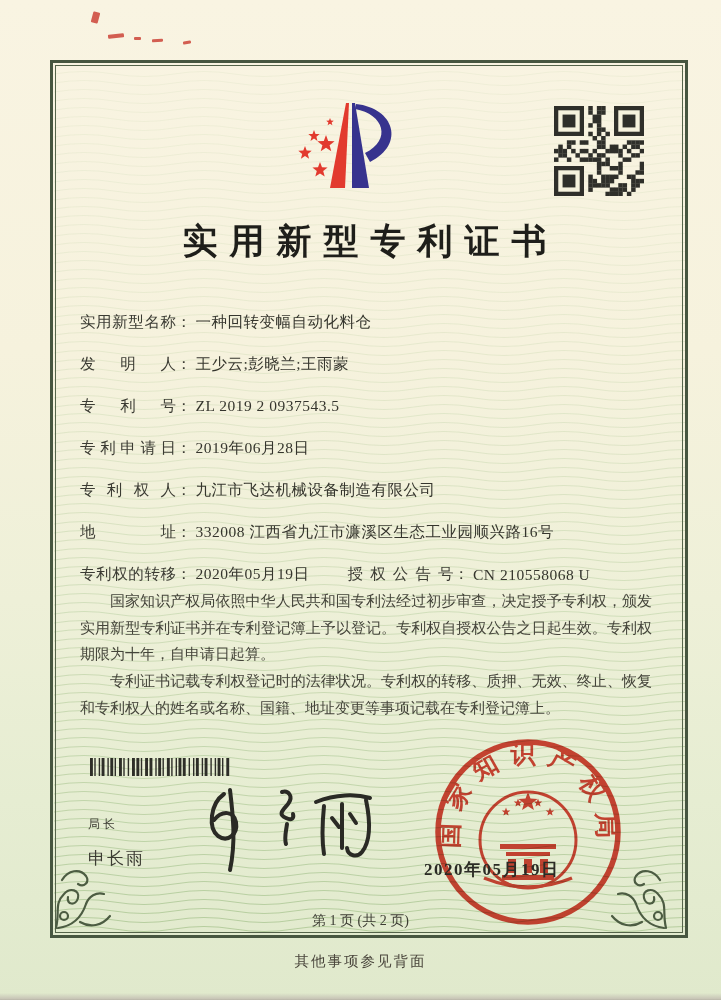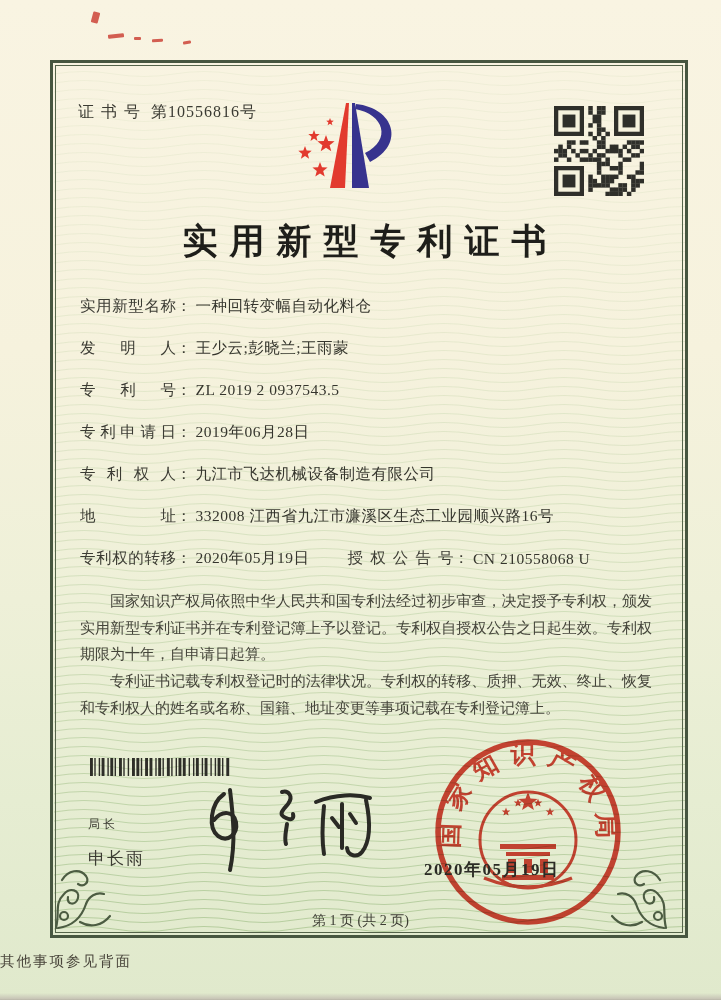--- a/index.html
+++ b/index.html
@@ -20,37 +20,37 @@
   .cert-no .lbl{ letter-spacing:7px; }
   .cert-no .val{ letter-spacing:1px; }
   .logo{ position:absolute; left:268px; top:96px; }
   .qr{ position:absolute; left:554px; top:106px; }
   .title{
     position:absolute; left:4px; top:218px; width:100%; text-align:center;
     font-size:35px; font-weight:bold; letter-spacing:12px; color:#1e1e1a;
     text-indent:12px;
   }
   .fields{ position:absolute; left:80px; top:296px; width:580px; font-size:15.5px; }
-  .f-row{ margin-bottom:18px; height:24px; display:flex; align-items:baseline; }
+  .f-row{ margin-bottom:18px; height:24px; display:flex; align-items:baseline;margin-top:16px; }
   .f-label{ display:inline-block; width:96px; text-align:justify; text-align-last:justify; color:#3b3b33;}
   .f-colon{ margin-right:4px; }
   .f-value{ letter-spacing:0.5px; color:#35352d;}
   .grant-pair2{ margin-left:38px; display:flex; align-items:center;}
   .grant-pair2 .f-label{ width:106px; }
   .paras{ position:absolute; left:80px; top:588px; width:572px; }
   .paras p{ margin:0; text-indent:2em; text-align:justify; font-size:15px; line-height:1.78; color:#44443a;}
   .barcode{ position:absolute; left:90px; top:758px; }
   .director-label{ position:absolute; left:88px; top:816px; font-size:12px; letter-spacing:3px;}
   .director-name{ position:absolute; left:88px; top:847px; font-size:17px; letter-spacing:2px;}
   .signature{ position:absolute; left:190px; top:780px; }
   .seal{ position:absolute; left:428px; top:732px; mix-blend-mode:multiply; opacity:0.93;}
   .seal-date{ position:absolute; left:424px; top:858px; width:180px; font-size:17px; font-weight:bold;
     letter-spacing:1.5px; color:#2b2b25; z-index:5;}
   .page-num{ position:absolute; left:0; top:912px; width:721px; text-align:center; font-size:14px; color:#3c3c33;}
-  .back-note{ position:absolute; left:0; top:952px; width:721px; text-align:left; font-size:14.5px; color:#4a463c; letter-spacing:2px;}
+  .back-note{ position:absolute; left:0; top:952px; width:721px; text-align:center; font-size:14.5px; color:#4a463c; letter-spacing:2px;}
   .flourish{ position:absolute; z-index:3;}
   .flourish.left{ left:52px; top:858px; }
   .flourish.right{ left:606px; top:858px; transform:scaleX(-1); }
   .speck{ position:absolute; background:rgba(198,44,32,0.75); border-radius:1px; }
   .scan-edge{ position:absolute; left:0; bottom:0; width:721px; height:7px;
     background:linear-gradient(180deg, rgba(185,182,170,0) 0%, #c7c4b6 85%, #b5b2a4 100%);}
 </style>
 </head>
 <body>
 
@@ -158,24 +158,20 @@
   <div class="border-outer">
     <div class="border-inner"></div>
   </div>
 
   <div class="speck" style="left:92px;top:12px;width:7px;height:11px;transform:rotate(15deg)"></div>
   <div class="speck" style="left:108px;top:34px;width:16px;height:4px;transform:rotate(-6deg)"></div>
   <div class="speck" style="left:134px;top:37px;width:7px;height:3px"></div>
   <div class="speck" style="left:152px;top:39px;width:11px;height:3px;transform:rotate(-4deg)"></div>
   <div class="speck" style="left:183px;top:41px;width:8px;height:3px;transform:rotate(-10deg)"></div>
 
-  <div class="cert-no">
-    <span class="lbl">证书号</span>
-    <span class="val">第10556816号</span>
-  </div>
 
   <svg class="logo" id="logo" width="184" height="114" viewBox="0 0 184 114">
     <g id="logo-stars">
         <polygon points="62.0,22.0 63.0,24.6 65.8,24.8 63.6,26.5 64.4,29.2 62.0,27.7 59.6,29.2 60.4,26.5 58.2,24.8 61.0,24.6" fill="#e23a2e"></polygon>
         <polygon points="46.0,34.0 47.5,38.0 51.7,38.1 48.4,40.8 49.5,44.9 46.0,42.5 42.5,44.9 43.6,40.8 40.3,38.1 44.5,38.0" fill="#e23a2e"></polygon>
         <polygon points="58.0,39.0 60.2,44.9 66.6,45.2 61.6,49.2 63.3,55.3 58.0,51.8 52.7,55.3 54.4,49.2 49.4,45.2 55.8,44.9" fill="#e23a2e"></polygon>
         <polygon points="37.0,50.0 38.7,54.6 43.7,54.8 39.8,57.9 41.1,62.7 37.0,59.9 32.9,62.7 34.2,57.9 30.3,54.8 35.3,54.6" fill="#e23a2e"></polygon>
         <polygon points="52.0,66.0 54.0,71.3 59.6,71.5 55.2,75.0 56.7,80.5 52.0,77.4 47.3,80.5 48.8,75.0 44.4,71.5 50.0,71.3" fill="#e23a2e"></polygon>
       </g>
     <polygon points="78,7 81,7 77,92 62,92" fill="#e23a2e"></polygon>

